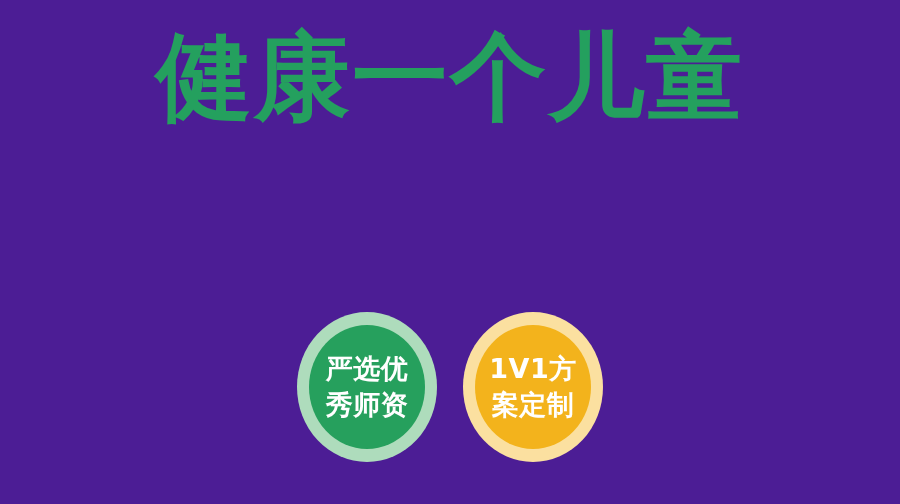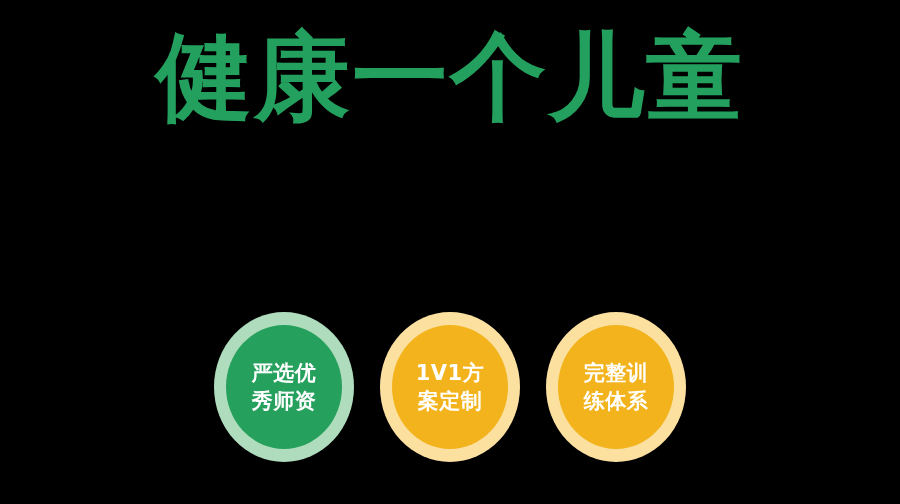--- a/index.html
+++ b/index.html
@@ -13,21 +13,21 @@
     background: #ffffff;
     font-family: "DejaVu Sans", "Liberation Sans", sans-serif;
     overflow: hidden;
     position: relative;
   }
 
   .poster {
     position: relative;
     width: 900px;
     height: 504px;
-    background: #000000;
+    background: #4c1d95;
   }
 
   
   .headline {
     position: absolute;
     left: 0;
     top: 22px;
     width: 900px;
     text-align: center;
   }
@@ -91,21 +91,21 @@
   }
 
   .badge-label {
     position: relative;
     z-index: 3;
     width: 104px;
     text-align: center;
     color: #ffffff;
     font-family: "DejaVu Sans", "Liberation Sans", sans-serif;
     font-weight: bold;
-    font-size: 21px;
+    font-size: 27px;
     line-height: 1.34;
     letter-spacing: 0.5px;
     word-break: break-all;
     -webkit-font-smoothing: antialiased;
   }
 
   .badge-green .badge-ring { background: #aedcbc; }
   .badge-green .badge-disc { background: #26a05d; }
 
   .badge-orange .badge-ring { background: #fbe0a0; }
@@ -137,23 +137,15 @@
     <div class="badge badge-orange">
       <span class="badge-ring"></span>
       <span class="badge-disc"></span>
       <span class="badge-label">
         <span>1V1方</span><br>
         <span>案定制</span>
       </span>
     </div>
 
 
-    <div class="badge badge-orange">
-      <span class="badge-ring"></span>
-      <span class="badge-disc"></span>
-      <span class="badge-label">
-        <span>完整训</span><br>
-        <span>练体系</span>
-      </span>
-    </div>
 
   </div>
 </div>
 
 </body></html>

